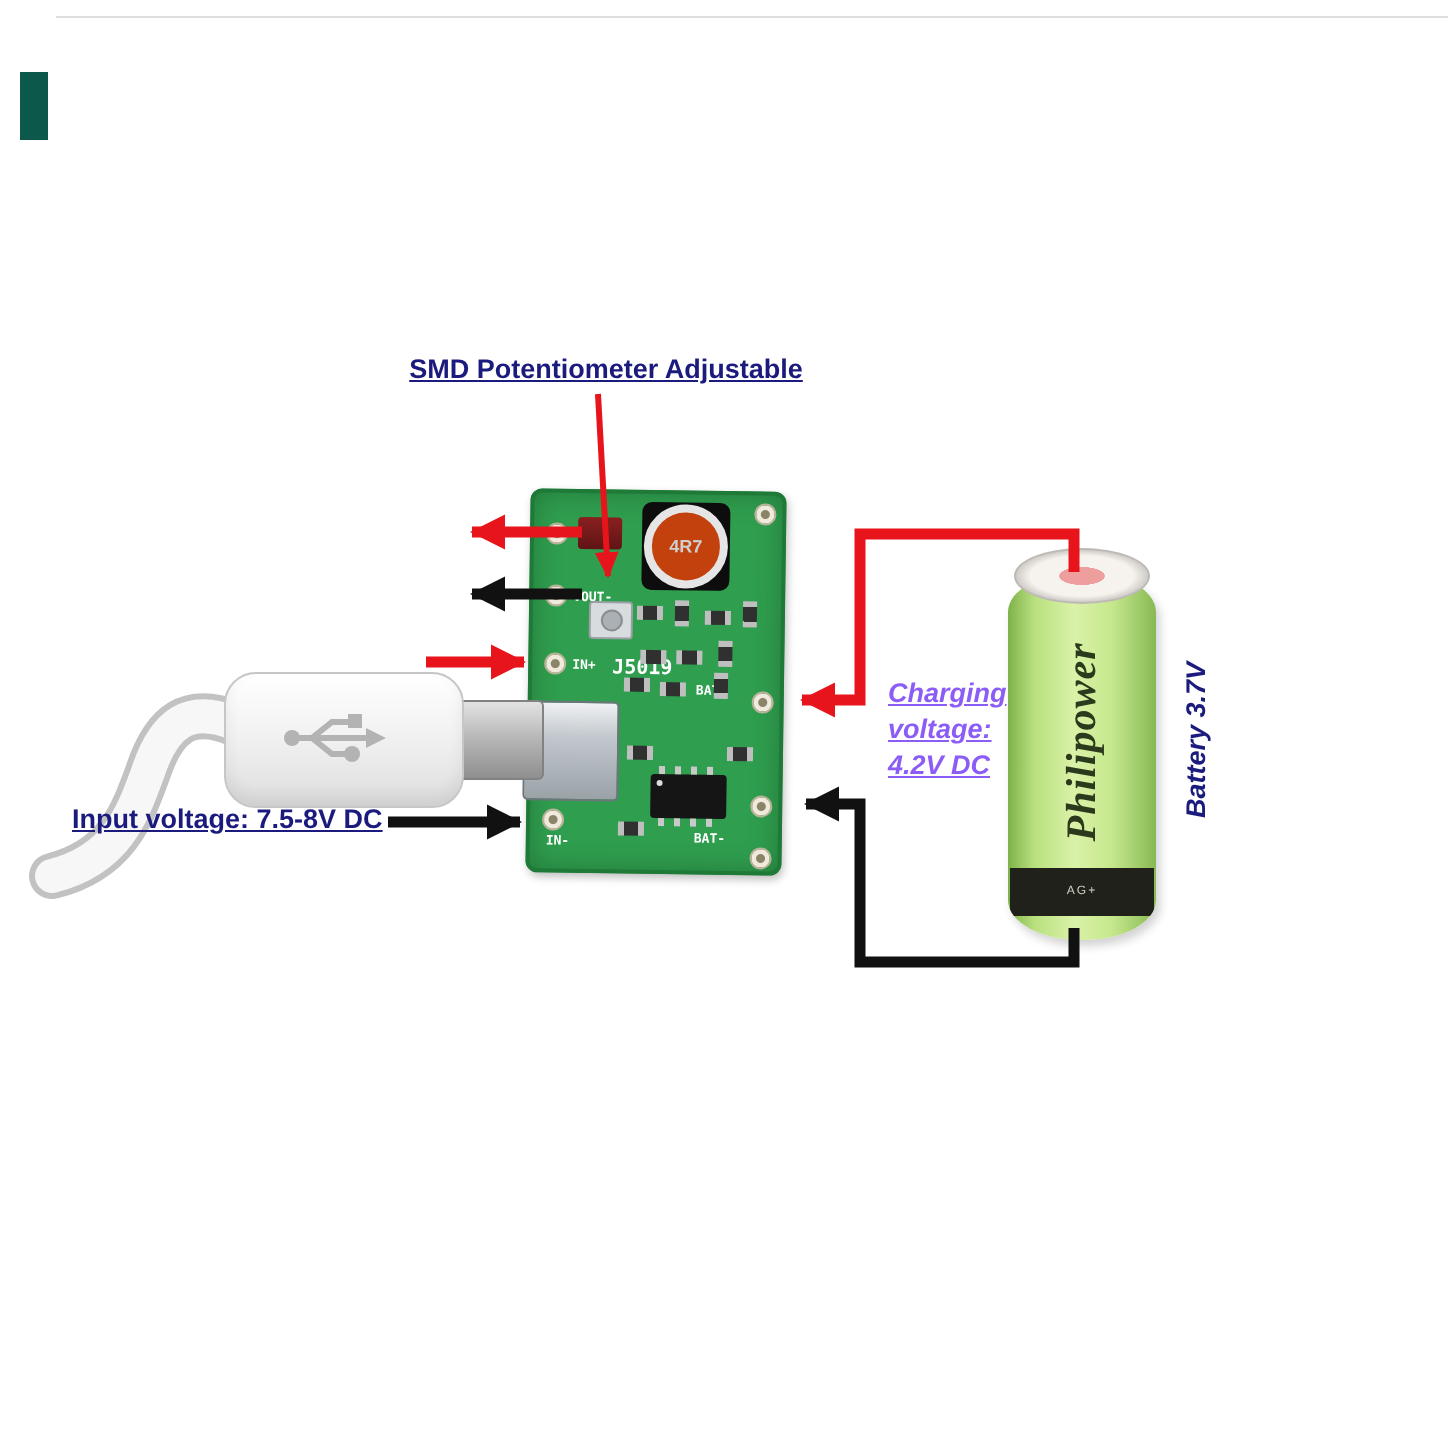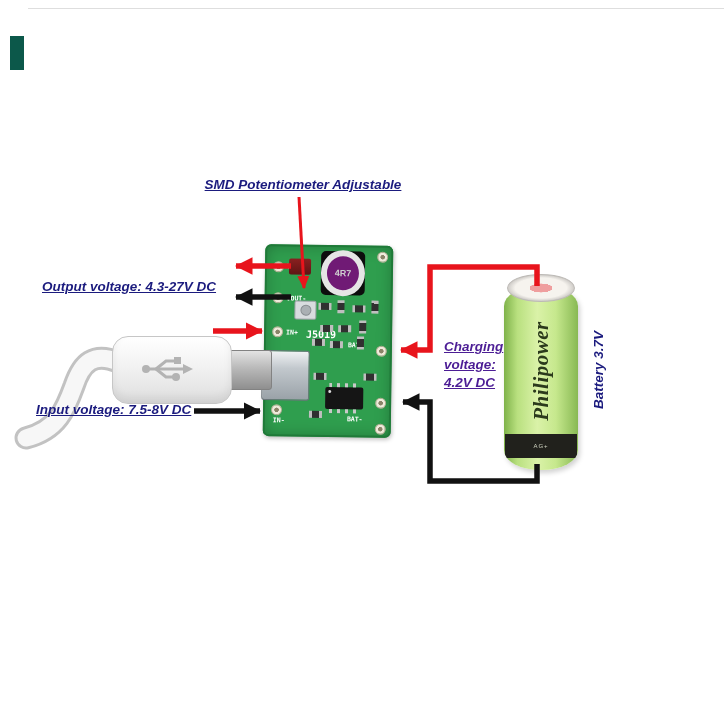--- a/index.html
+++ b/index.html
@@ -1,39 +1,39 @@
 <!DOCTYPE html>
 <html><head>
 <meta charset="utf-8">
 <style>
   html,body{margin:0;padding:0;background:#fff;}
   .canvas{position:relative;width:724px;height:724px;background:#ffffff;overflow:hidden;
           font-family:"Liberation Sans", sans-serif;}
   
-  .ann{position:absolute;color:#1b1b7e;font-weight:bold;font-style:italic;
+  .ann{position:absolute;color:#1b1b7e;font-weight:bold;
        font-size:13.5px;text-decoration:underline;white-space:nowrap;z-index:6;}
   .caption{position:absolute;left:0;right:0;top:497px;text-align:center;color:#2222c0;
            font-weight:bold;font-style:italic;font-size:16px;text-decoration:underline;
            white-space:nowrap;z-index:6;}
   
   .frame-line{position:absolute;left:28px;right:0;top:8px;height:1px;background:#dedede;}
   .edge-fragment{position:absolute;left:10px;top:36px;width:14px;height:34px;background:#0c584a;}
   
   .overlay{position:absolute;left:0;top:0;z-index:3;}
   
   .pcb{position:absolute;left:264px;top:245px;width:128px;height:192px;background:#2f9e4e;
        border-radius:6px;transform:rotate(0.8deg);z-index:1;
        box-shadow:inset 0 0 0 2px #1f7a38, inset 0 0 16px rgba(0,0,0,.28), 1px 2px 4px rgba(0,0,0,.25);}
   .pad{position:absolute;width:11px;height:11px;border-radius:50%;box-sizing:border-box;
        background:radial-gradient(circle,#8a8468 0 2px,#efeadb 2.5px);border:1px solid #b9b39a;}
   .silk{position:absolute;color:#ffffff;font-size:6.5px;font-weight:bold;
         font-family:"DejaVu Sans Mono", monospace;white-space:nowrap;}
   .inductor{position:absolute;left:56px;top:6px;width:44px;height:44px;background:#0d0d0d;
             border-radius:5px;display:flex;align-items:center;justify-content:center;}
-  .inductor-circle{width:34px;height:34px;border-radius:50%;background:#701a75;border:6px solid #e5e5e5;
+  .inductor-circle{width:34px;height:34px;border-radius:50%;background:#c2410c;border:4px solid #e5e5e5;
             display:flex;align-items:center;justify-content:center;color:#cfcfcf;
             font-size:9px;font-weight:bold;}
   .redcap{position:absolute;left:24px;top:14px;width:22px;height:16px;border-radius:2px;
           background:linear-gradient(#8a2020,#5f1414);}
   .pot{position:absolute;left:30px;top:56px;width:20px;height:17px;background:#d8dcdf;
        border:1px solid #9aa0a4;border-radius:2px;display:flex;align-items:center;justify-content:center;}
   .pot-screw{width:9px;height:9px;border-radius:50%;background:#aab0b4;border:1px solid #878d91;}
   .usbport{position:absolute;left:-2px;top:106px;width:46px;height:48px;border-radius:3px;
        background:linear-gradient(180deg,#f0f2f4 0,#c2c8cd 35%,#9aa2a8 100%);border:1px solid #6d757c;}
   .ic{position:absolute;left:62px;top:142px;width:38px;height:22px;background:#151515;border-radius:2px;}
@@ -61,21 +61,21 @@
   .bat-cap{position:absolute;left:3px;top:0;width:68px;height:28px;border-radius:50%;
        background:radial-gradient(closest-side,#ef9e9e 0 34%,#f6f3ee 35% 78%,#cfccc8 100%);
        border:1px solid #bdbab6;box-sizing:border-box;z-index:2;}
   .bat-brand{position:absolute;left:50%;top:46%;transform:translate(-50%,-50%) rotate(-90deg);
        font-family:"Liberation Serif", serif;font-style:italic;font-weight:bold;font-size:21px;
        color:#2b3a1c;white-space:nowrap;letter-spacing:.5px;}
   .bat-band{position:absolute;left:1px;right:1px;bottom:12px;height:24px;background:#21211c;
        display:flex;align-items:center;justify-content:center;}
   .bat-band span{color:#cfd3c0;font-size:6px;letter-spacing:1px;}
   
-  .charging{position:absolute;left:444px;top:338px;z-index:6;color:#4c1d95;font-weight:bold;
+  .charging{position:absolute;left:444px;top:338px;z-index:6;color:#8b5cf6;font-weight:bold;
        font-style:italic;font-size:13.5px;line-height:18px;}
   .charging div{text-decoration:underline;}
   .bat-label{position:absolute;left:598px;top:370px;transform:translate(-50%,-50%) rotate(-90deg);
        color:#1b1b7e;font-weight:bold;font-style:italic;font-size:13.5px;white-space:nowrap;z-index:6;}
 </style>
 </head>
 <body>
 
 <div class="canvas">
 
@@ -177,21 +177,20 @@
     <div class="bat-body">
       <div class="bat-brand">Philipower</div>
       <div class="bat-band">
         <span>AG+</span>
       </div>
     </div>
     <div class="bat-cap"></div>
   </div>
 
   <div class="ann" style="left:198px;top:177px;width:210px;text-align:center">SMD Potentiometer Adjustable</div>
-  <div class="ann" style="left:42px;top:279px">Output voltage: 4.3-27V DC</div>
   <div class="ann" style="left:36px;top:402px">Input voltage: 7.5-8V DC</div>
   <div class="charging">
     <div>Charging</div>
     <div>voltage:</div>
     <div>4.2V DC</div>
   </div>
   <div class="bat-label">Battery 3.7V</div>
 
 
 </div>

